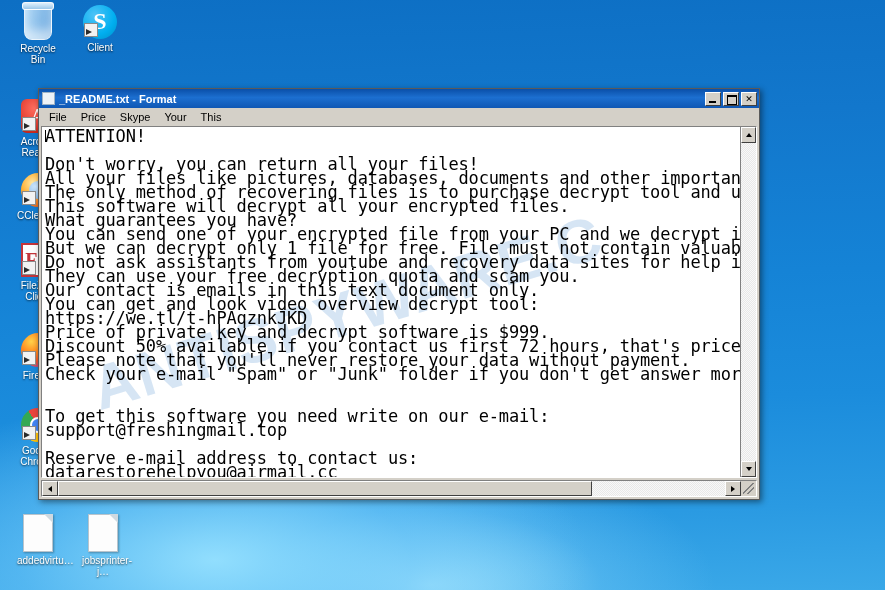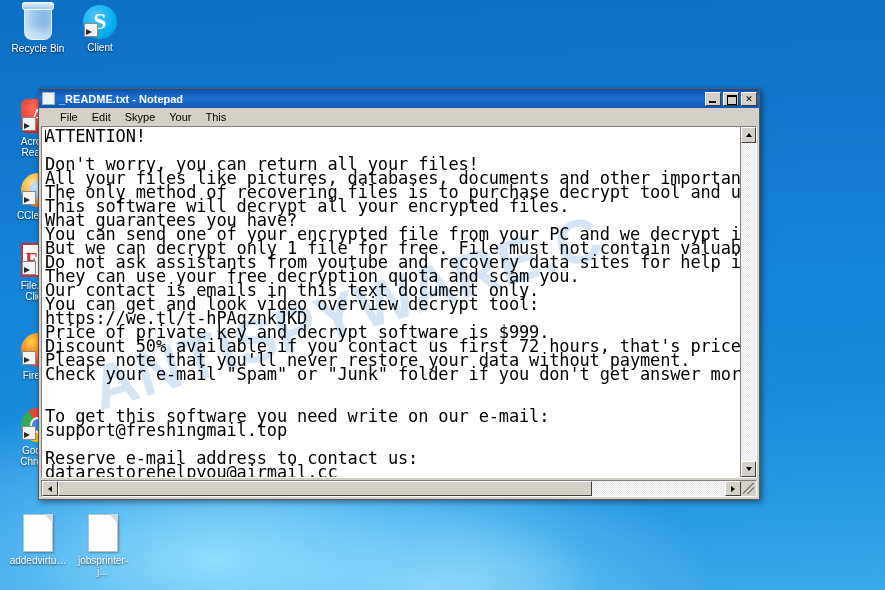--- a/index.html
+++ b/index.html
@@ -52,21 +52,21 @@
   .dicon {
     position: absolute;
     width: 76px;
     text-align: center;
     color: #ffffff;
     font-size: 10px;
     line-height: 11px;
     text-shadow: 0 1px 2px rgba(0,0,0,0.75);
     user-select: none;
   }
-  .dicon .label { display: block; padding: 0 8px; }
+  .dicon .label { display: block; padding: 0 17px; }
   .dicon.two-line .label { line-height: 11px; }
 
   
   .ico-page {
     width: 30px; height: 38px; margin: 1px auto 3px auto;
     background: #fdfdfd;
     border: 1px solid #b9c4cc;
     position: relative;
     box-shadow: 1px 1px 2px rgba(0,0,0,0.3);
   }
@@ -232,21 +232,21 @@
   }
   .wbtn.max span:before {
     content: ""; position: absolute; left: 3px; top: 2px;
     width: 8px; height: 7px; border: 1px solid #000; border-top-width: 2px;
   }
 
   .menubar {
     height: 18px;
     background: #d4d0c8;
     display: flex; align-items: center;
-    padding-left: 14px;
+    padding-left: 3px;
     flex: 0 0 auto;
     font-size: 11px;
     color: #000;
   }
   .menubar .mi {
     padding: 1px 7px;
     cursor: default;
   }
 
   .editwrap {
@@ -423,37 +423,37 @@
     <div class="glyph-wrap">
         <div class="ico-page"></div>
       </div>
     <span class="label">jobsprinter-j…</span>
   </div>
 
   <div id="notepad">
 
     <div class="titlebar">
       <div class="ticon"></div>
-      <div class="ttext">_README.txt - Notepad</div>
+      <div class="ttext">_README.txt - Format</div>
       <div class="wbtns">
         <div class="wbtn min">
             <span></span>
           </div>
         <div class="wbtn max">
             <span></span>
           </div>
         <div class="wbtn close">
             <span>✕</span>
           </div>
       </div>
     </div>
 
     <div class="menubar">
       <div class="mi">File</div>
-      <div class="mi">Edit</div>
+      <div class="mi">Price</div>
       <div class="mi">Skype</div>
       <div class="mi">Your</div>
       <div class="mi">This</div>
     </div>
 
     <div class="editwrap">
       <div class="watermark">ANTISPYWARE.C</div>
       <div class="textarea">
         <div class="caret"></div>
         <pre>ATTENTION!

